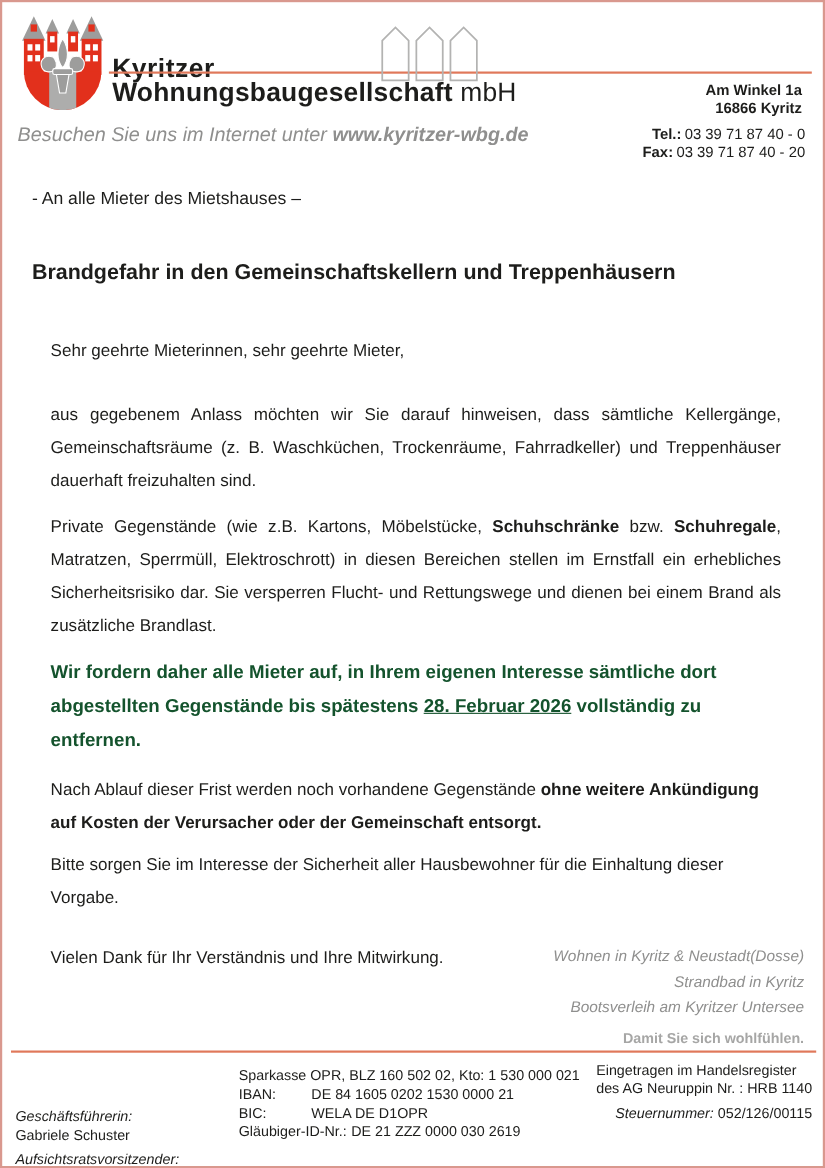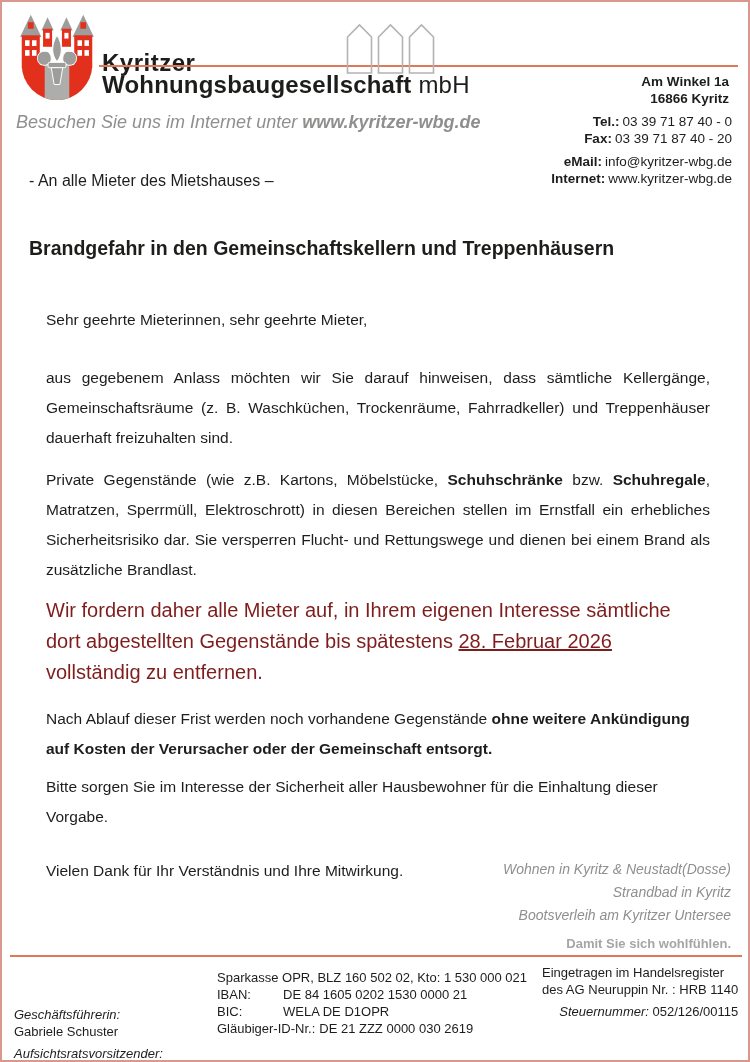--- a/index.html
+++ b/index.html
@@ -26,21 +26,21 @@
 
   
   .addressee { position:absolute; left:27px; top:170px; font-size:16px; }
   .title { position:absolute; left:27px; top:235px; font-size:19.5px; font-weight:bold; }
 
   .letter-body { position:absolute; left:44px; top:303px; width:664px; font-size:15.5px; line-height:30px; }
   .letter-body p { margin:0; }
   .salutation { margin-bottom:28px !important; }
   .para-just { text-align:justify; margin-bottom:12px !important; }
   .para-just2 { text-align:justify; margin-bottom:10px !important; }
-  .warning { color:#7f1d1d; font-weight:normal; font-size:20px; line-height:31px; margin-bottom:16px !important; }
+  .warning { color:#14532d; font-weight:bold; font-size:17px; line-height:31px; margin-bottom:16px !important; }
   .warning .date { text-decoration:underline; }
   .para3 { margin-bottom:8px !important; }
   .para4 { margin-bottom:24px !important; }
 
   
   .slogan { position:absolute; right:17px; top:856px; text-align:right; font-size:14px; font-style:italic; color:#8f8f8e; line-height:23px; }
   .slogan .motto { display:block; margin-top:5px; font-style:normal; font-weight:bold; font-size:13px; color:#a6a6a5; }
 
   
   .footer-rule { position:absolute; left:8px; top:953px; width:732px; height:2px; background:#e0785a; }
@@ -121,24 +121,20 @@
 
   <div class="contact">
     <div class="grp">
       <div><span class="lbl">Am Winkel 1a</span></div>
       <div><span class="lbl">16866 Kyritz</span></div>
     </div>
     <div class="grp">
       <div><span class="lbl">Tel.:</span><span>03 39 71 87 40 - 0</span></div>
       <div><span class="lbl">Fax:</span><span>03 39 71 87 40 - 20</span></div>
     </div>
-    <div class="grp">
-      <div><span class="lbl">eMail:</span><span>info@kyritzer-wbg.de</span></div>
-      <div><span class="lbl">Internet:</span><span>www.kyritzer-wbg.de</span></div>
-    </div>
   </div>
 
   <div class="addressee">- An alle Mieter des Mietshauses –</div>
   <div class="title">Brandgefahr in den Gemeinschaftskellern und Treppenhäusern</div>
 
   <div class="letter-body">
     <p class="salutation">Sehr geehrte Mieterinnen, sehr geehrte Mieter,</p>
 
     <p class="para-just">aus gegebenem Anlass möchten wir Sie darauf hinweisen, dass sämtliche Kellergänge, Gemeinschaftsräume (z. B. Waschküchen, Trockenräume, Fahrradkeller) und Treppenhäuser dauerhaft freizuhalten sind.</p>
 

